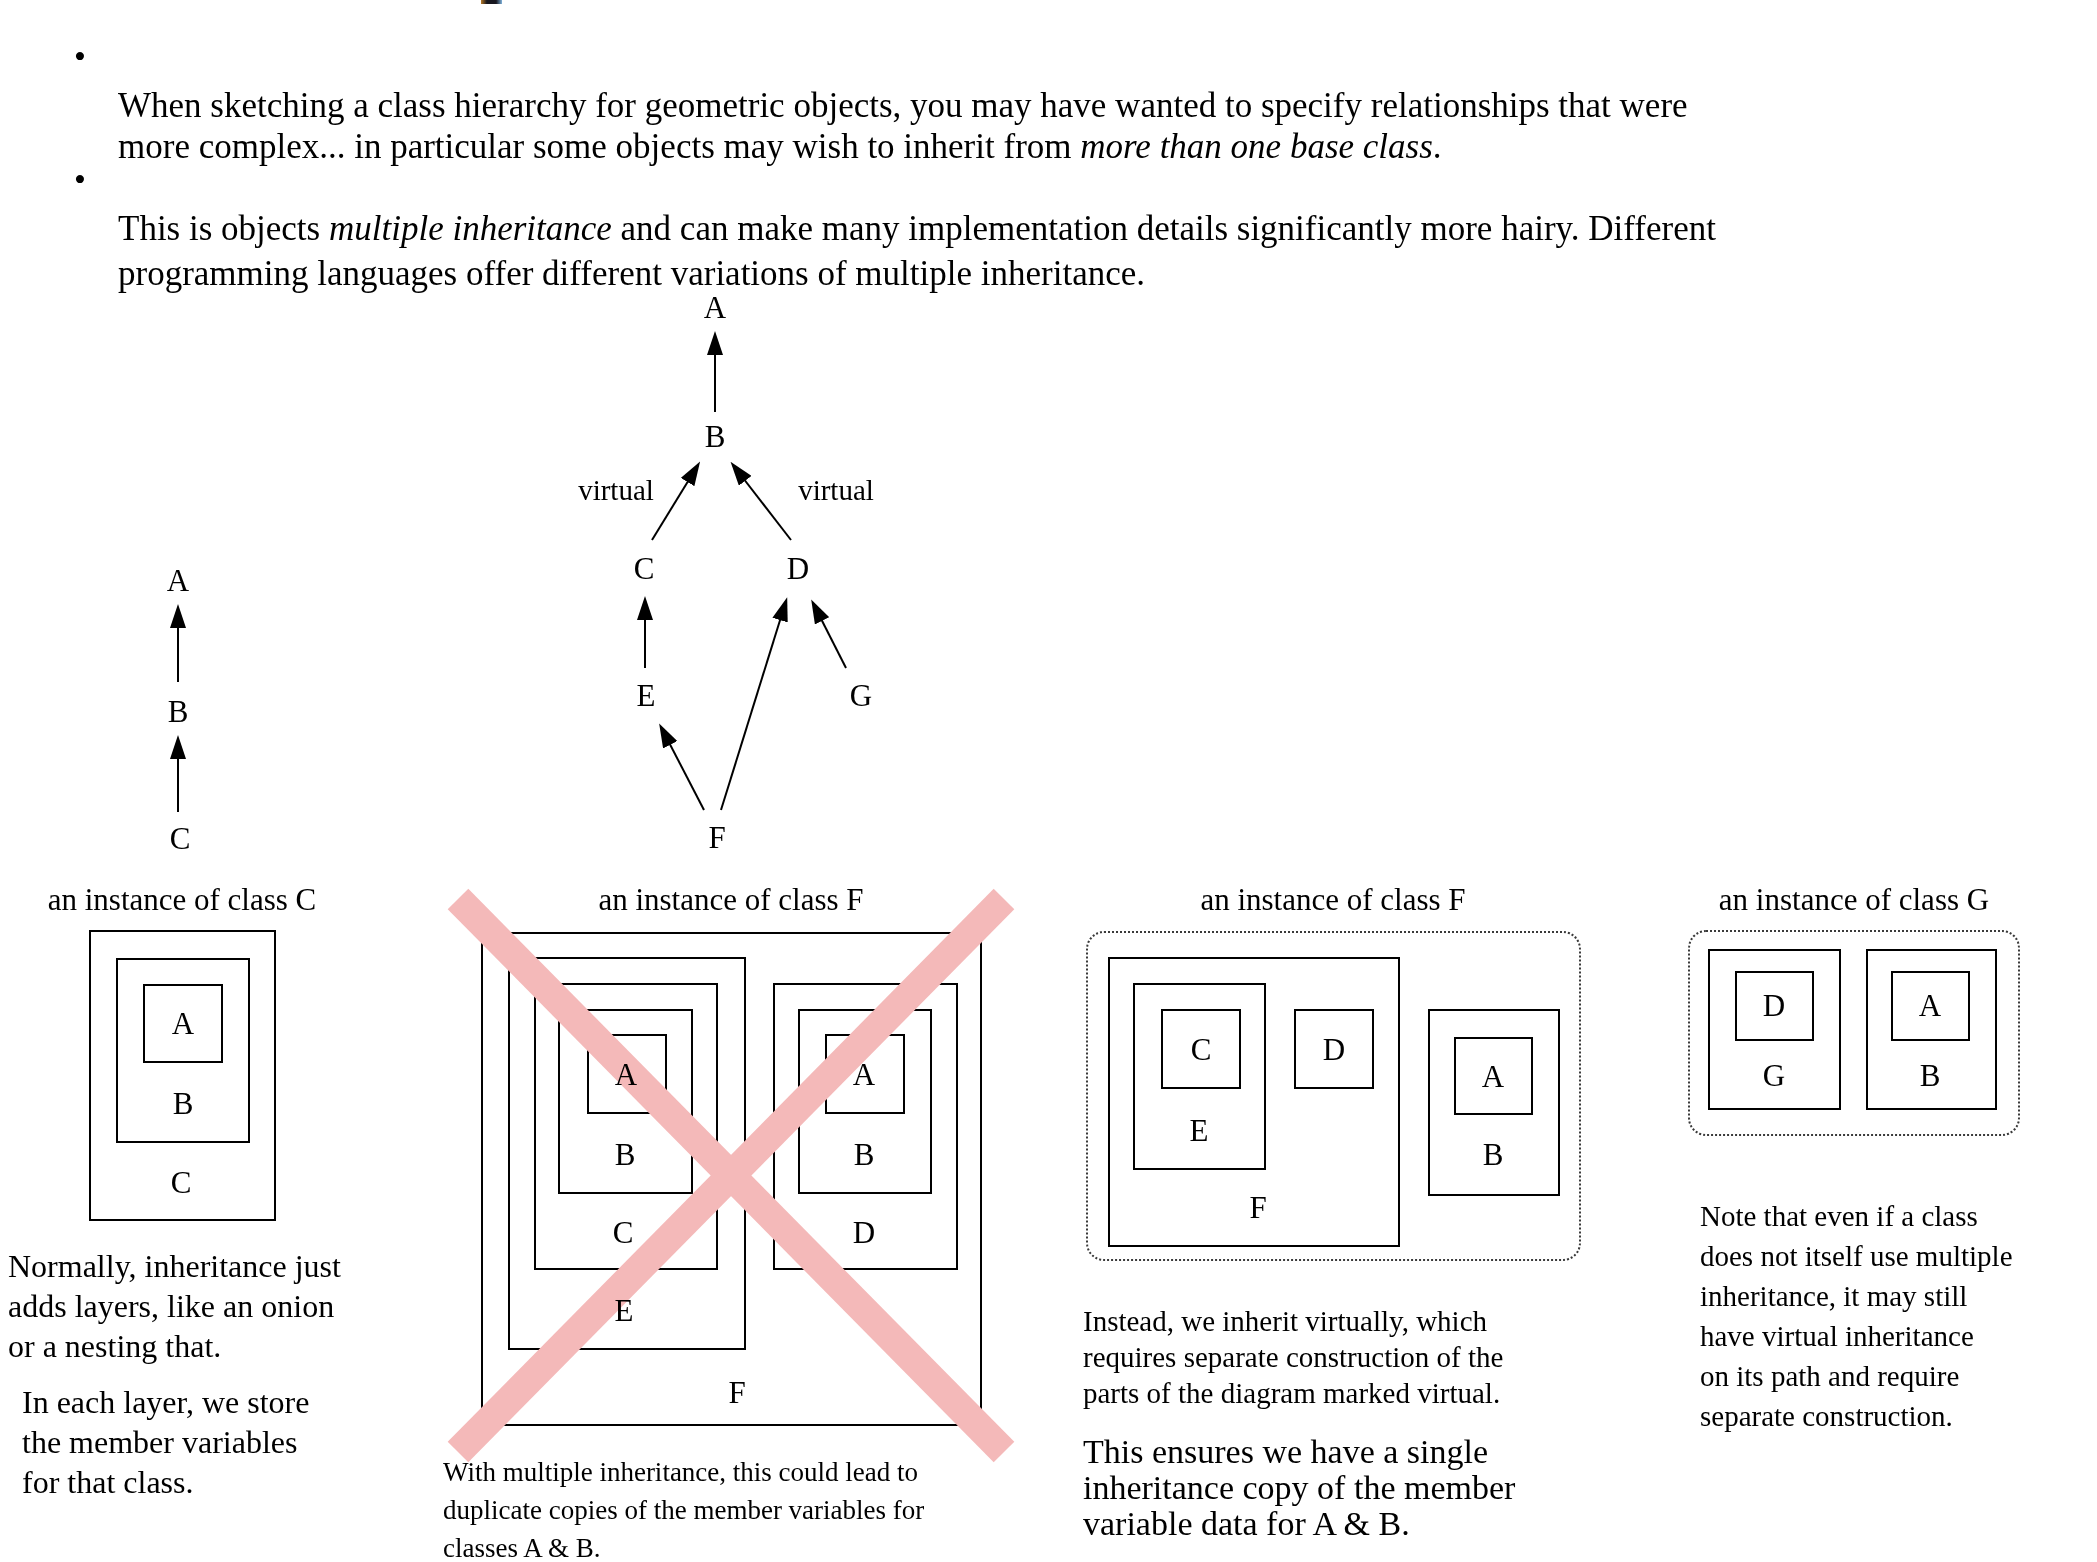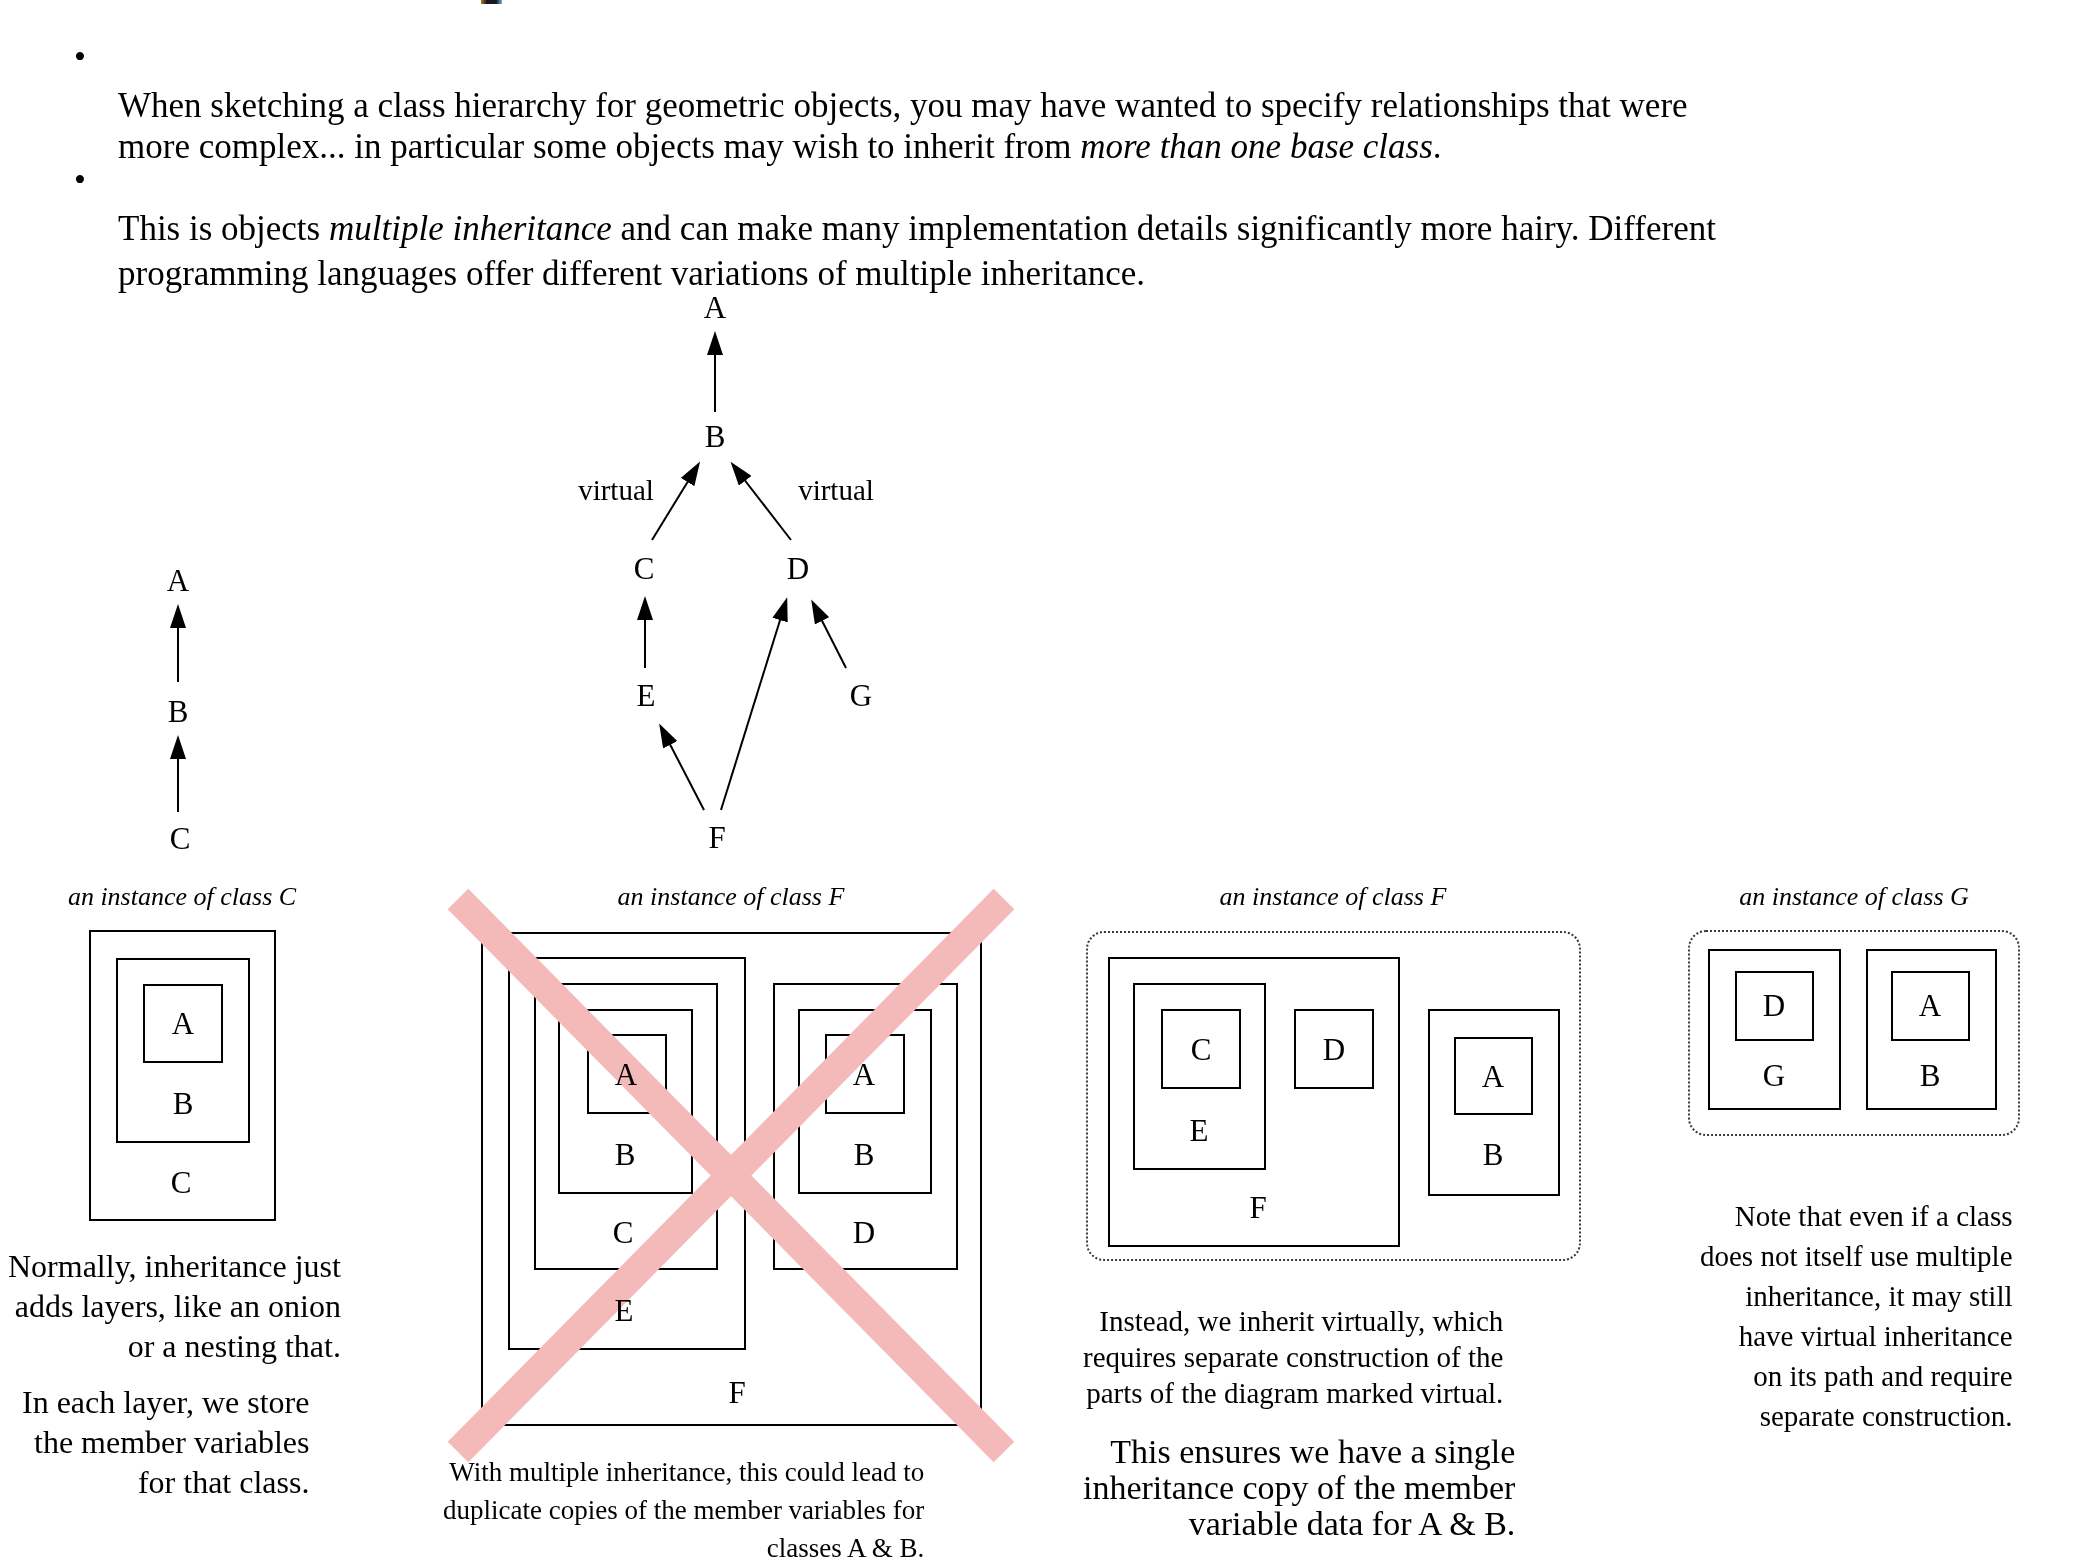--- a/index.html
+++ b/index.html
@@ -8,26 +8,26 @@
     background:#ffffff; color:#000000;
     font-family:"Liberation Serif", serif;
   }
   .frag {
     position:absolute; left:481px; top:0; width:21px; height:4px;
     background:linear-gradient(90deg,#b87a28 0%,#17171f 28%,#17171f 72%,#7fb2dc 100%);
   }
   .bdot { position:absolute; font-size:34px; line-height:1; }
   .bline { position:absolute; white-space:nowrap; font-size:35px; line-height:1.2;margin-top:45px; }
   .it { font-style:italic; }
-  .cap { position:absolute; font-style:italic; font-size:26px; line-height:1;
+  .cap { position:absolute; font-size:31px; line-height:1;
          transform:translateX(-50%); white-space:nowrap; }
   .box { position:absolute; border:2px solid #000; box-sizing:border-box; }
   .dotted { position:absolute; border:2px dotted #3a3a3a; border-radius:18px; box-sizing:border-box; }
   .lbl { position:absolute; font-size:31px; line-height:1; transform:translate(-50%,-50%); white-space:nowrap; }
-  .notes { position:absolute; white-space:nowrap;text-align:right; }
+  .notes { position:absolute; white-space:nowrap; }
   .hsvg, .xsvg { position:absolute; }
   .node { font-family:"Liberation Serif", serif; font-size:31px; fill:#000; }
   .vlab { font-family:"Liberation Serif", serif; font-size:29px; fill:#000; }
   .arrow { stroke:#000; stroke-width:2; fill:none; }
   .xstroke { stroke:#f4b9b9; stroke-width:29; fill:none; }
 </style>
 </head>
 <body>
 
 <div id="canvas">

